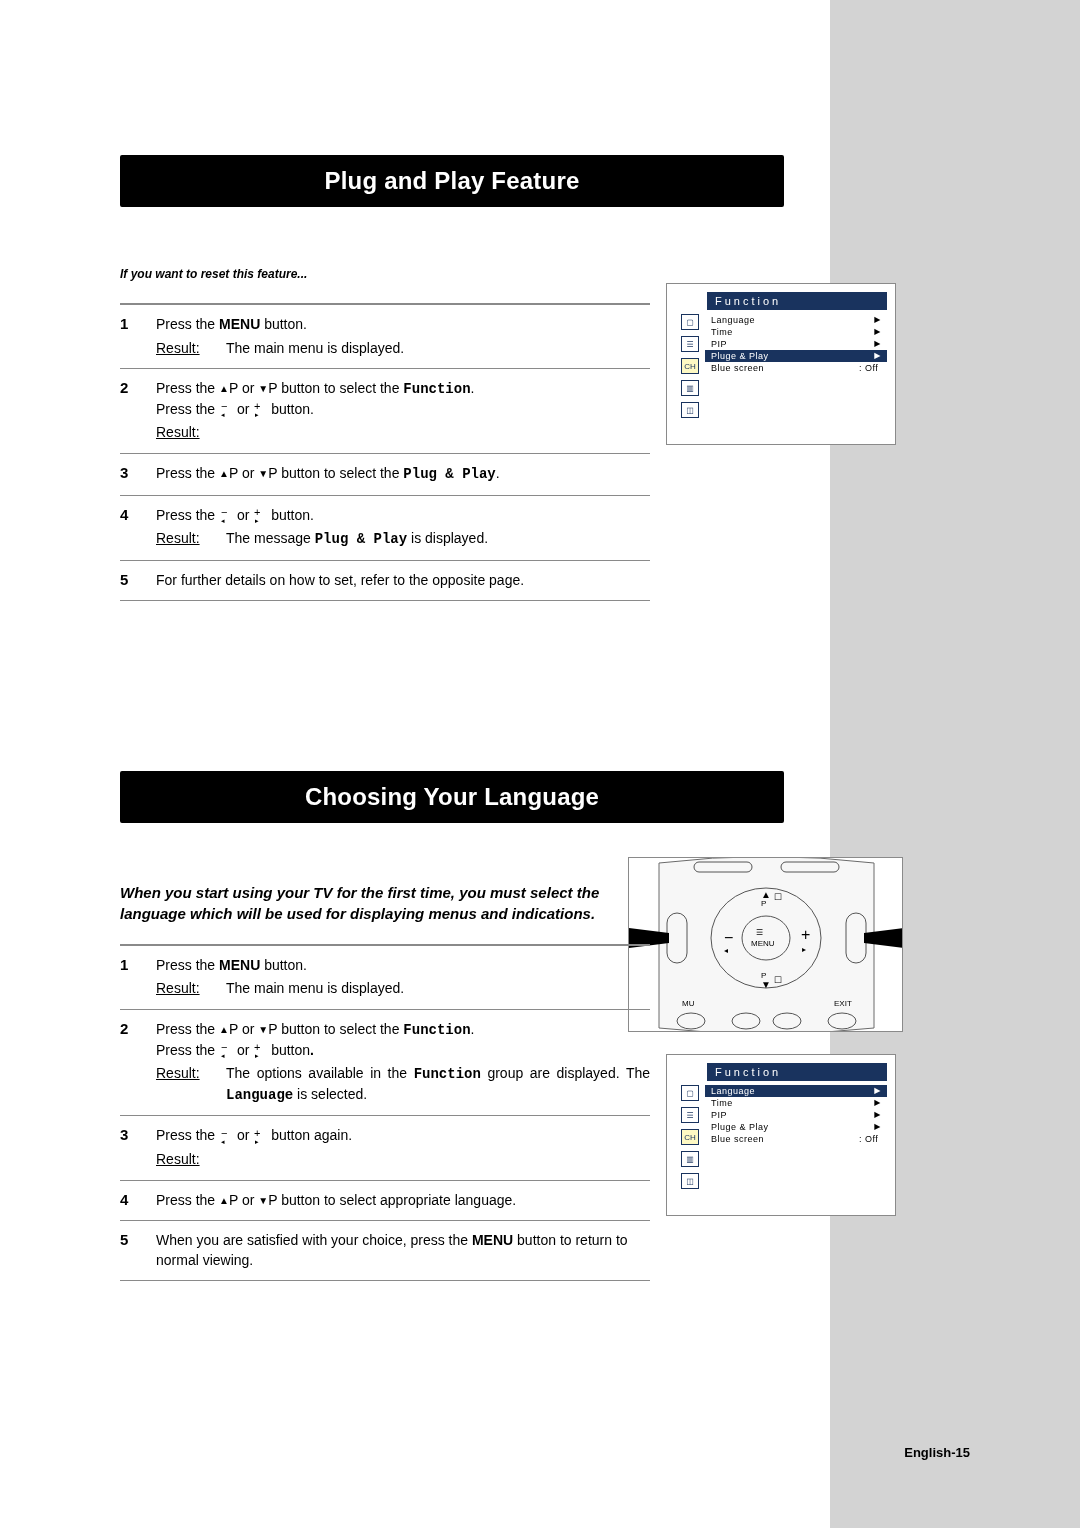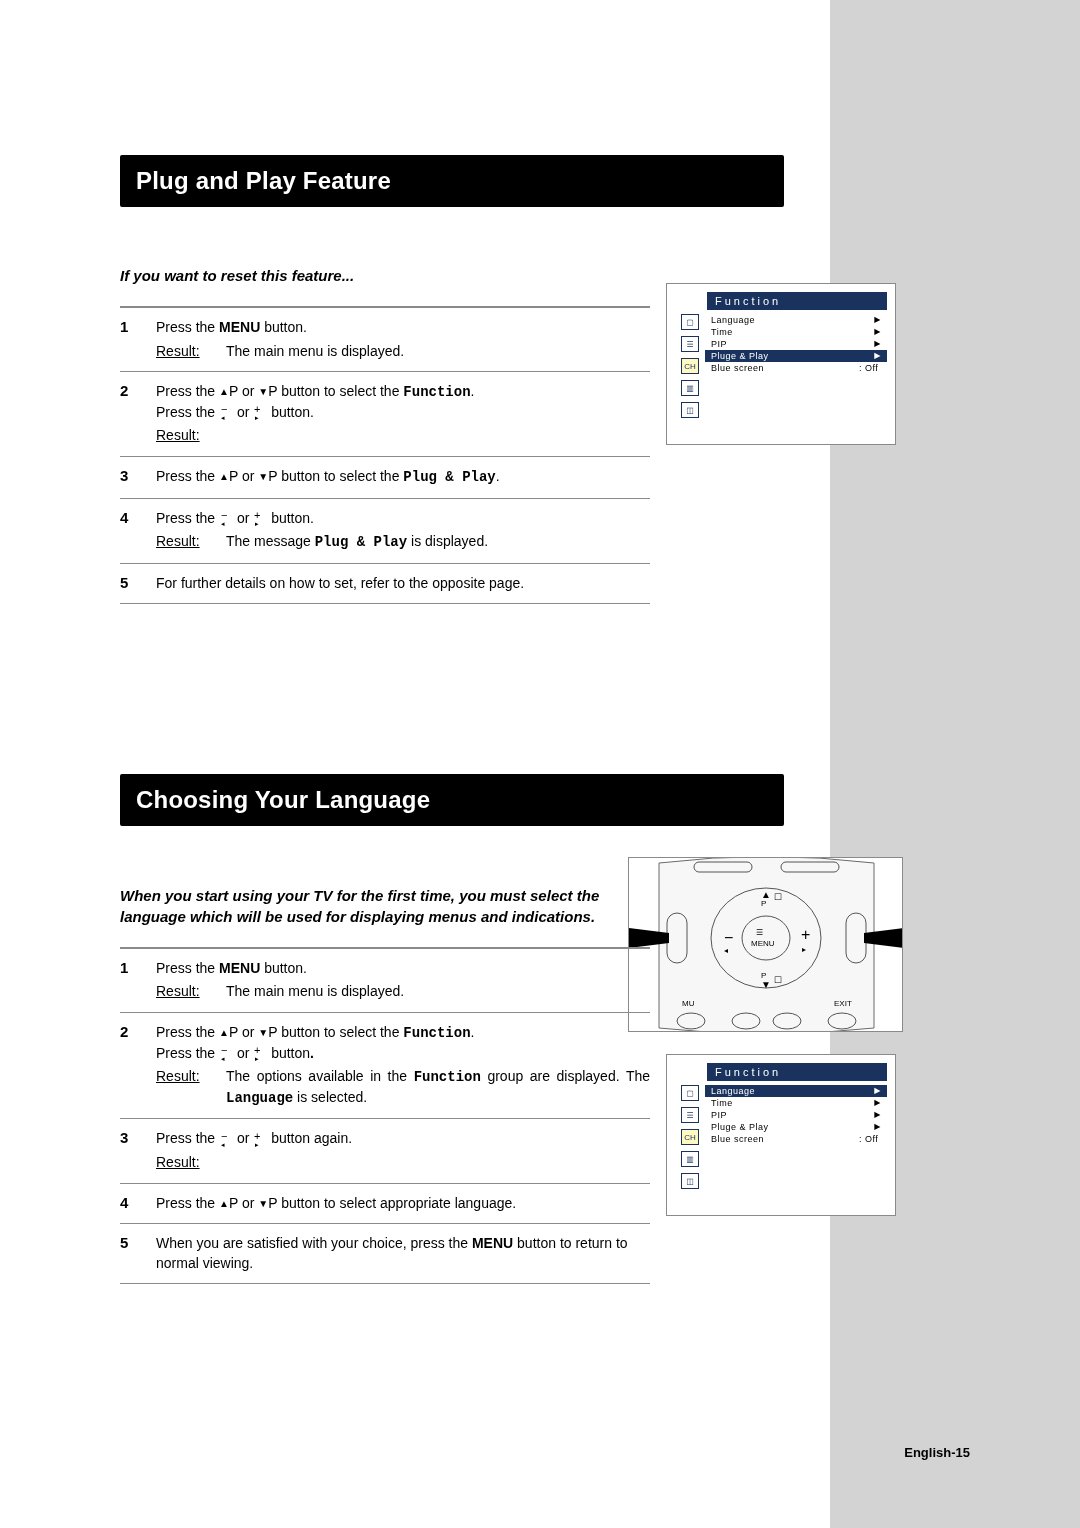--- a/index.html
+++ b/index.html
@@ -29,33 +29,34 @@
     top: 155px;
     width: 830px;
     z-index: 2;
   }
   .section-header {
     border: 2px solid #000;
     border-radius: 2px;
     margin-bottom: 60px;
     position: relative;
     width: 660px;
+    text-align: center;
   }
   .section-header .bar {
     background: #000;
     color: #fff;
     padding: 10px 14px 10px 14px;
     font-weight: bold;
     font-size: 24px;
     letter-spacing: 0.2px;
   }
   .intro-italic {
     font-style: italic;
     font-weight: bold;
-    font-size: 15px;
+    font-size: 12px;
     margin-bottom: 22px;
   }
   .intro-italic2 {
     font-style: italic;
     font-weight: bold;
     font-size: 15px;
     width: 530px;
     line-height: 1.35;
     margin-bottom: 20px;
   }

